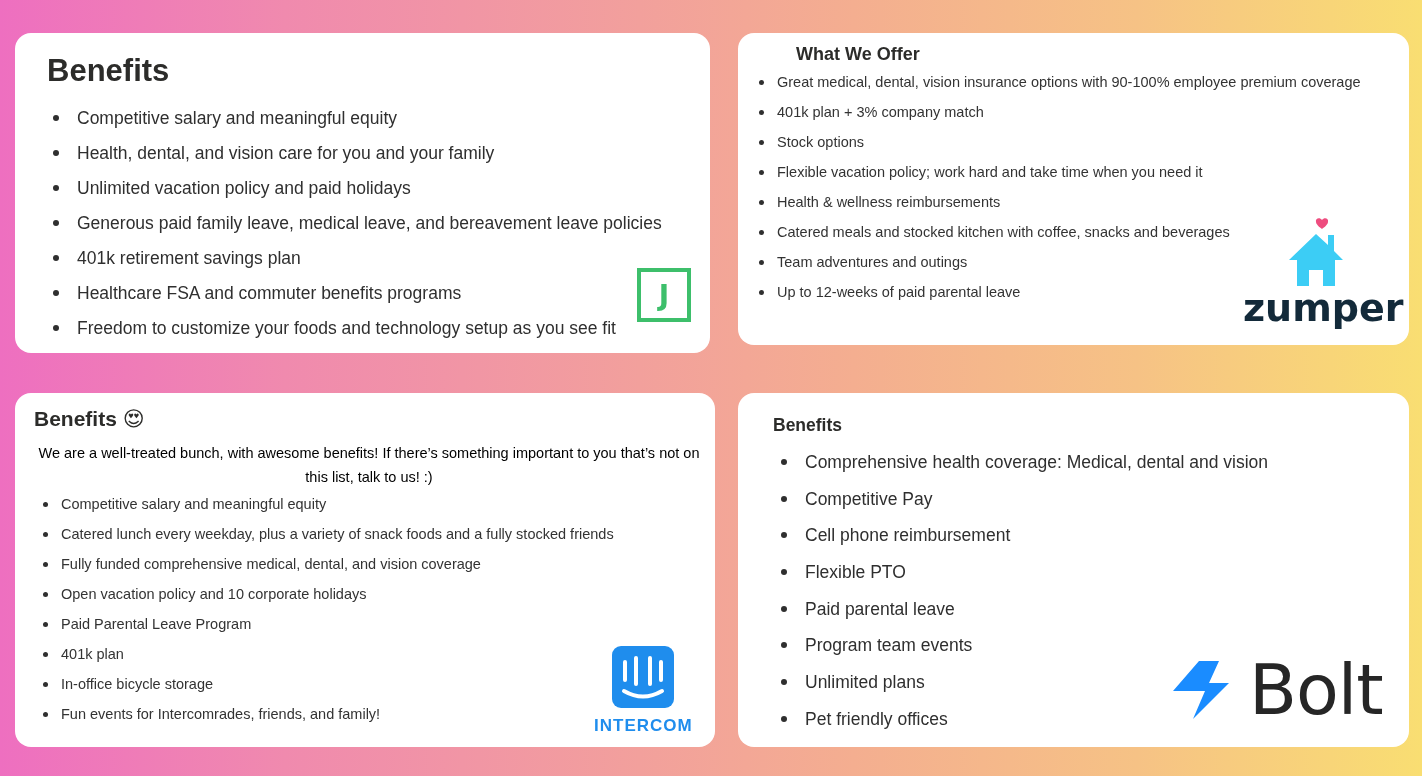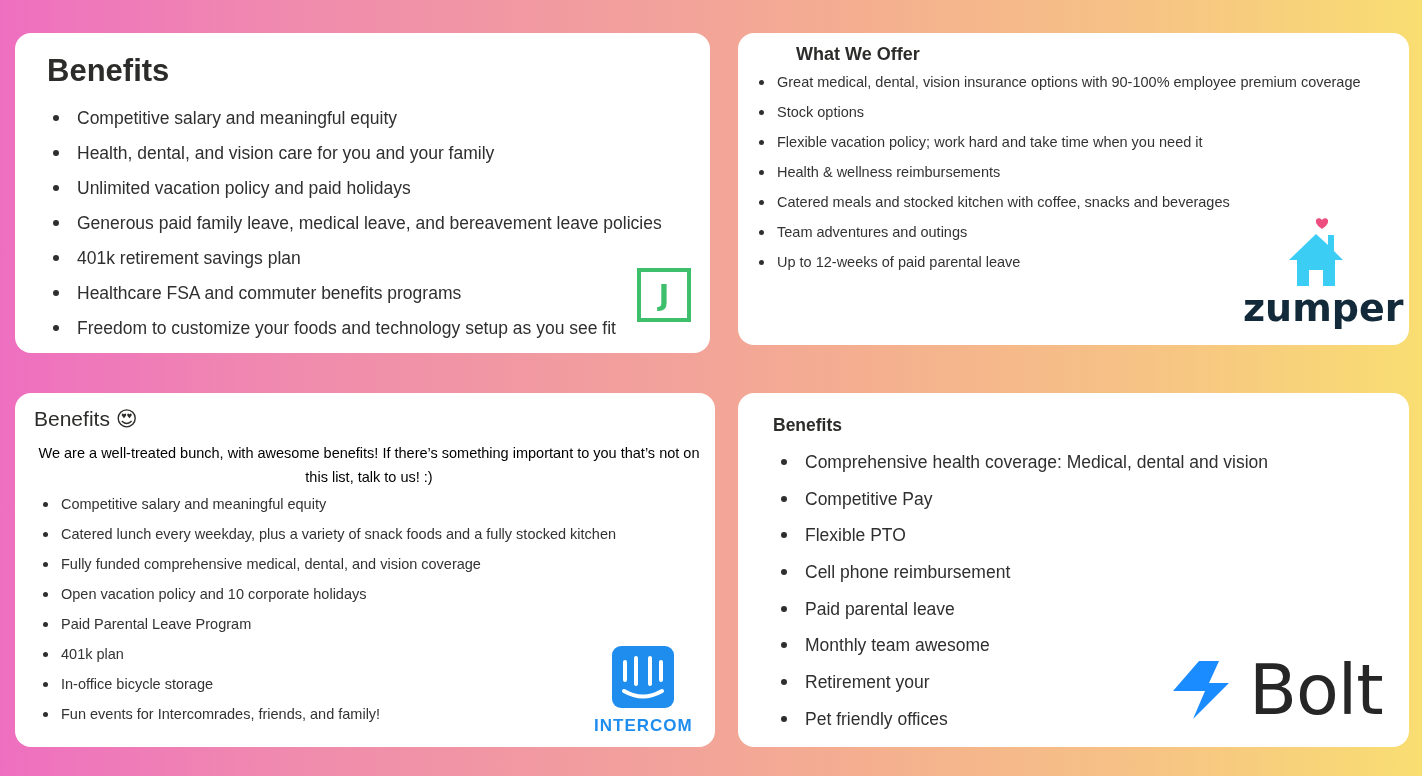--- a/index.html
+++ b/index.html
@@ -49,21 +49,21 @@
     #card2 li { font-size: 14.5px; height: 30px; line-height: 30px; color: #333; }
     #card2 li::before { width: 5px; height: 5px; left: -18px; top: 13px; }
 
     #logo-zumper { position: absolute; left: 505px; top: 183px; width: 150px; height: 120px; text-decoration: underline; }
     #logo-zumper .word {
       position: absolute; left: 0; top: 70px; width: 150px; text-align: center;
       font-size: 38px; font-weight: bold; color: #132a3a; font-family: "DejaVu Sans", sans-serif; letter-spacing: 0px;
     }
 
     
-    #card3 .title { position: absolute; left: 19px; top: 14px; font-size: 21px; font-weight: normal; color: #2c2c2a; }
+    #card3 .title { position: absolute; left: 19px; top: 14px; font-size: 21px; font-weight: bold; color: #2c2c2a; }
     #card3 .intro { position: absolute; left: 19px; top: 48px; width: 670px; font-size: 14.5px; line-height: 24px; color: #000000; white-space: normal; text-align: center; }
     #card3 ul { position: absolute; left: 46px; top: 96px; }
     #card3 li { font-size: 14.5px; height: 30px; line-height: 30px; color: #333; }
     #card3 li::before { width: 5px; height: 5px; left: -18px; top: 13px; }
 
     #logo-intercom { position: absolute; left: 575px; top: 253px; width: 110px; height: 92px; }
     #logo-intercom .word {
       position: absolute; left: 4px; top: 70px; width: 110px; text-align: left;
       font-size: 17px; font-weight: bold; color: #1f8ded; letter-spacing: 1px;
     }
@@ -96,20 +96,21 @@
   </ul>
   <div id="logo-j">
     <span>J</span>
   </div>
 </div>
 
 <div class="card" id="card2">
   <div class="title">What We Offer</div>
   <ul>
     <li>Great medical, dental, vision insurance options with 90-100% employee premium coverage</li>
+    <li>401k plan + 3% company match</li>
     <li>Stock options</li>
     <li>Flexible vacation policy; work hard and take time when you need it</li>
     <li>Health &amp; wellness reimbursements</li>
     <li>Catered meals and stocked kitchen with coffee, snacks and beverages</li>
     <li>Team adventures and outings</li>
     <li>Up to 12-weeks of paid parental leave</li>
   </ul>
   <div id="logo-zumper">
     <svg width="150" height="72" viewBox="0 0 150 72" style="position:absolute;left:0;top:0;">
       <path d="M79 4 c-2-3 -7-2 -6 2 c0 3 6 7 6 7 c0 0 6-4 6-7 c1-4 -4-5 -6-2z" fill="#ee4d7f"></path>
@@ -117,21 +118,21 @@
     </svg>
     <div class="word">zumper</div>
   </div>
 </div>
 
 <div class="card" id="card3">
   <div class="title">Benefits 😍</div>
   <div class="intro">We are a well-treated bunch, with awesome benefits! If there’s something important to you that’s not on this list, talk to us! :)</div>
   <ul>
     <li>Competitive salary and meaningful equity</li>
-    <li>Catered lunch every weekday, plus a variety of snack foods and a fully stocked kitchen</li>
+    <li>Catered lunch every weekday, plus a variety of snack foods and a fully stocked friends</li>
     <li>Fully funded comprehensive medical, dental, and vision coverage</li>
     <li>Open vacation policy and 10 corporate holidays</li>
     <li>Paid Parental Leave Program</li>
     <li>401k plan</li>
     <li>In-office bicycle storage</li>
     <li>Fun events for Intercomrades, friends, and family!</li>
   </ul>
   <div id="logo-intercom">
     <svg width="62" height="62" viewBox="0 0 62 62" style="position:absolute;left:22px;top:0;">
       <rect x="0" y="0" width="62" height="62" rx="9" fill="#1f8ded"></rect>
@@ -145,25 +146,25 @@
     </svg>
     <div class="word">INTERCOM</div>
   </div>
 </div>
 
 <div class="card" id="card4">
   <div class="title">Benefits</div>
   <ul>
     <li>Comprehensive health coverage: Medical, dental and vision</li>
     <li>Competitive Pay</li>
+    <li>Cell phone reimbursement</li>
     <li>Flexible PTO</li>
-    <li>Cell phone reimbursement</li>
     <li>Paid parental leave</li>
-    <li>Monthly team awesome</li>
-    <li>Retirement your</li>
+    <li>Program team events</li>
+    <li>Unlimited plans</li>
     <li>Pet friendly offices</li>
   </ul>
   <div id="logo-bolt">
     <svg width="62" height="62" viewBox="0 0 62 62" style="position:absolute;left:0;top:4px;">
       <polygon points="28,2 2,32 34,32 22,60 58,24 38,24 48,2" fill="#1a8cff" transform="scale(1,1)"></polygon>
     </svg>
     <div class="word">Bolt</div>
   </div>
 </div>
 

